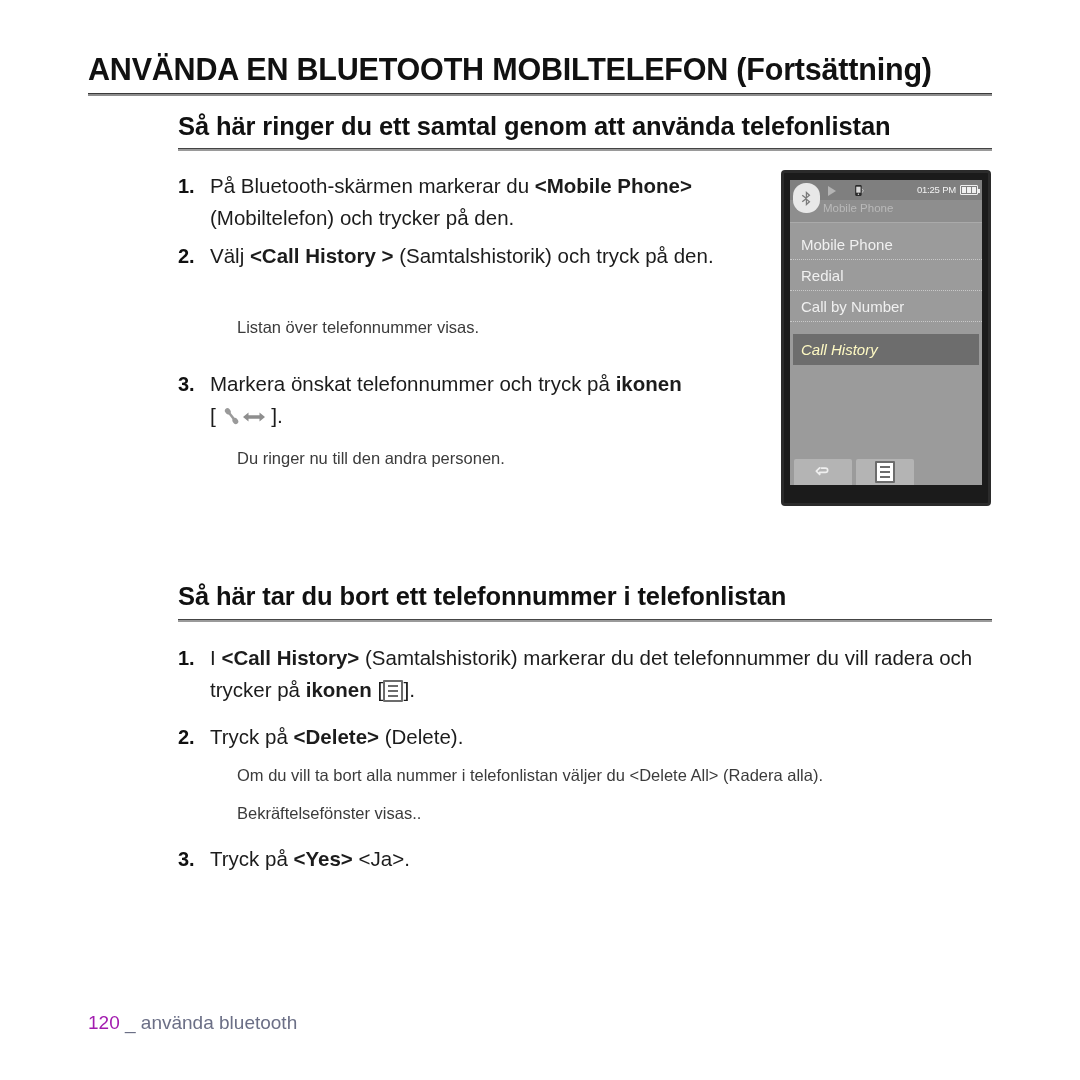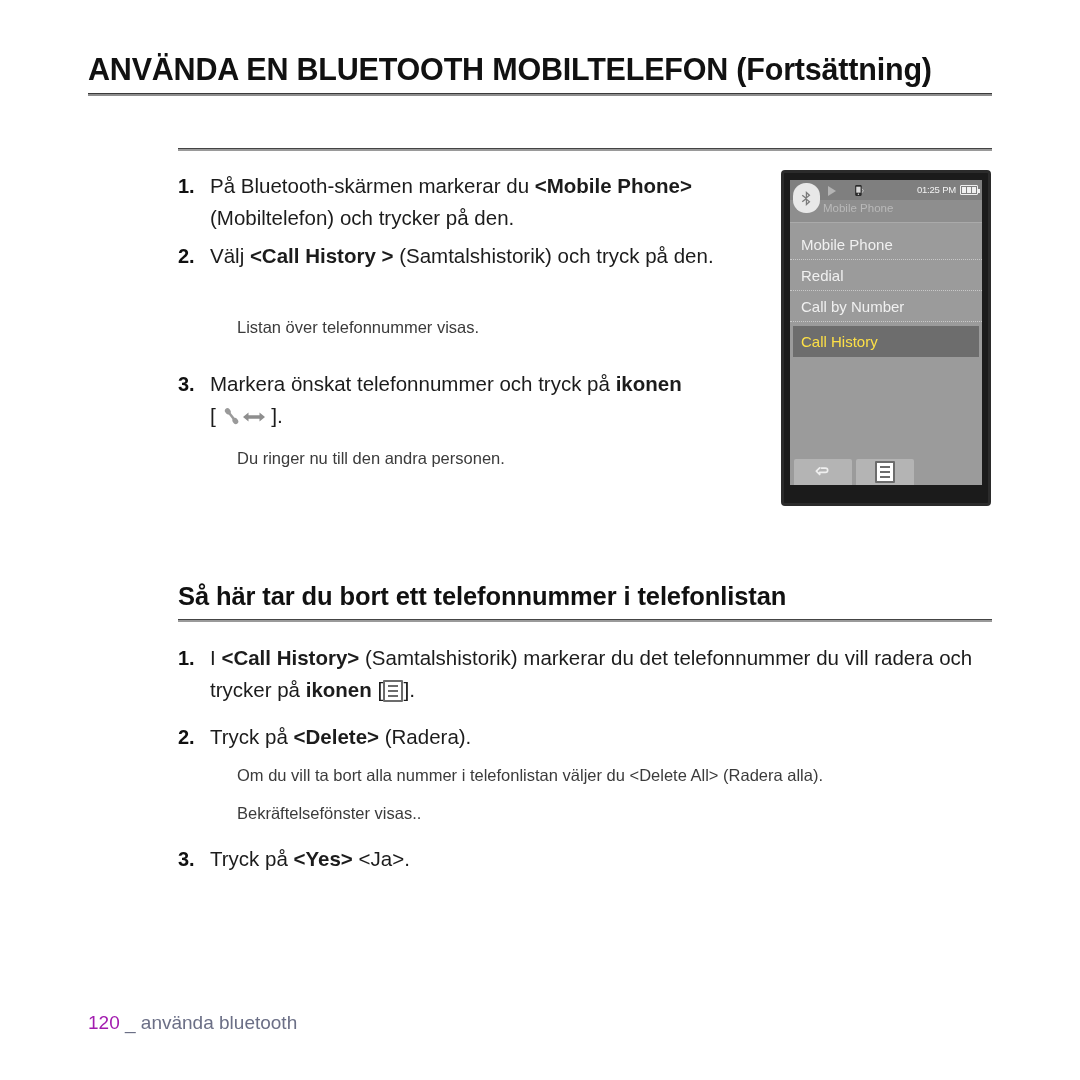--- a/index.html
+++ b/index.html
@@ -286,24 +286,25 @@
     height: 31px;
     line-height: 31px;
     padding-left: 11px;
     font-size: 15px;
     color: #f0f0f0;
     border-bottom: 1px dotted #c9c9c9;
     box-sizing: border-box;
   }
   .menu-item.selected {
     background: #6d6d6d;
-    color: #fde047;
+    color: #fef9c3;
     border-bottom: none;
-    margin: 4px 3px;
+    margin: 12px 3px;
     padding-left: 8px;
+    font-style: italic;
   }
 
   .softkeys {
     position: absolute;
     left: 0;
     right: 0;
     bottom: 0;
     height: 30px;
     display: flex;
     align-items: flex-end;
@@ -336,20 +337,21 @@
   }
 </style>
 </head>
 <body>
 
 <div class="page">
 
   <div class="chapter-title">ANVÄNDA EN BLUETOOTH MOBILTELEFON (Fortsättning)</div>
   <div class="chapter-rule"></div>
 
+  <div class="section-heading" id="sec1-heading">Så här ringer du ett samtal genom att använda telefonlistan</div>
   <div class="section-rule" id="sec1-rule"></div>
 
   <div class="step" id="s1-step1">
     <div class="step-num">1.</div>
     <div class="step-body"><span>På Bluetooth-skärmen markerar du </span><b>&lt;Mobile Phone&gt;</b><span> (Mobiltelefon) och trycker på den.</span></div>
   </div>
 
   <div class="step" id="s1-step2">
     <div class="step-num">2.</div>
     <div class="step-body"><span>Välj </span><b>&lt;Call History &gt;</b><span> (Samtalshistorik) och tryck på den.</span></div>
@@ -434,21 +436,21 @@
   <div class="section-heading" id="sec2-heading">Så här tar du bort ett telefonnummer i telefonlistan</div>
   <div class="section-rule" id="sec2-rule"></div>
 
   <div class="step" id="s2-step1">
     <div class="step-num">1.</div>
     <div class="step-body"><span>I </span><b>&lt;Call History&gt;</b><span> (Samtalshistorik) markerar du det telefonnummer du vill radera och trycker på </span><b>ikonen</b><span class="bracket"> [</span><span class="list-icon"><i></i><i></i><i></i></span><span class="bracket">].</span></div>
   </div>
 
   <div class="step" id="s2-step2">
     <div class="step-num">2.</div>
-    <div class="step-body"><span>Tryck på </span><b>&lt;Delete&gt;</b><span> (Radera).</span></div>
+    <div class="step-body"><span>Tryck på </span><b>&lt;Delete&gt;</b><span> (Delete).</span></div>
   </div>
   <div class="note" id="s2-note1">Om du vill ta bort alla nummer i telefonlistan väljer du &lt;Delete All&gt; (Radera alla).</div>
   <div class="note" id="s2-note2">Bekräftelsefönster visas..</div>
 
   <div class="step" id="s2-step3">
     <div class="step-num">3.</div>
     <div class="step-body"><span>Tryck på </span><b>&lt;Yes&gt;</b><span> &lt;Ja&gt;.</span></div>
   </div>
 
   <div class="footer">

